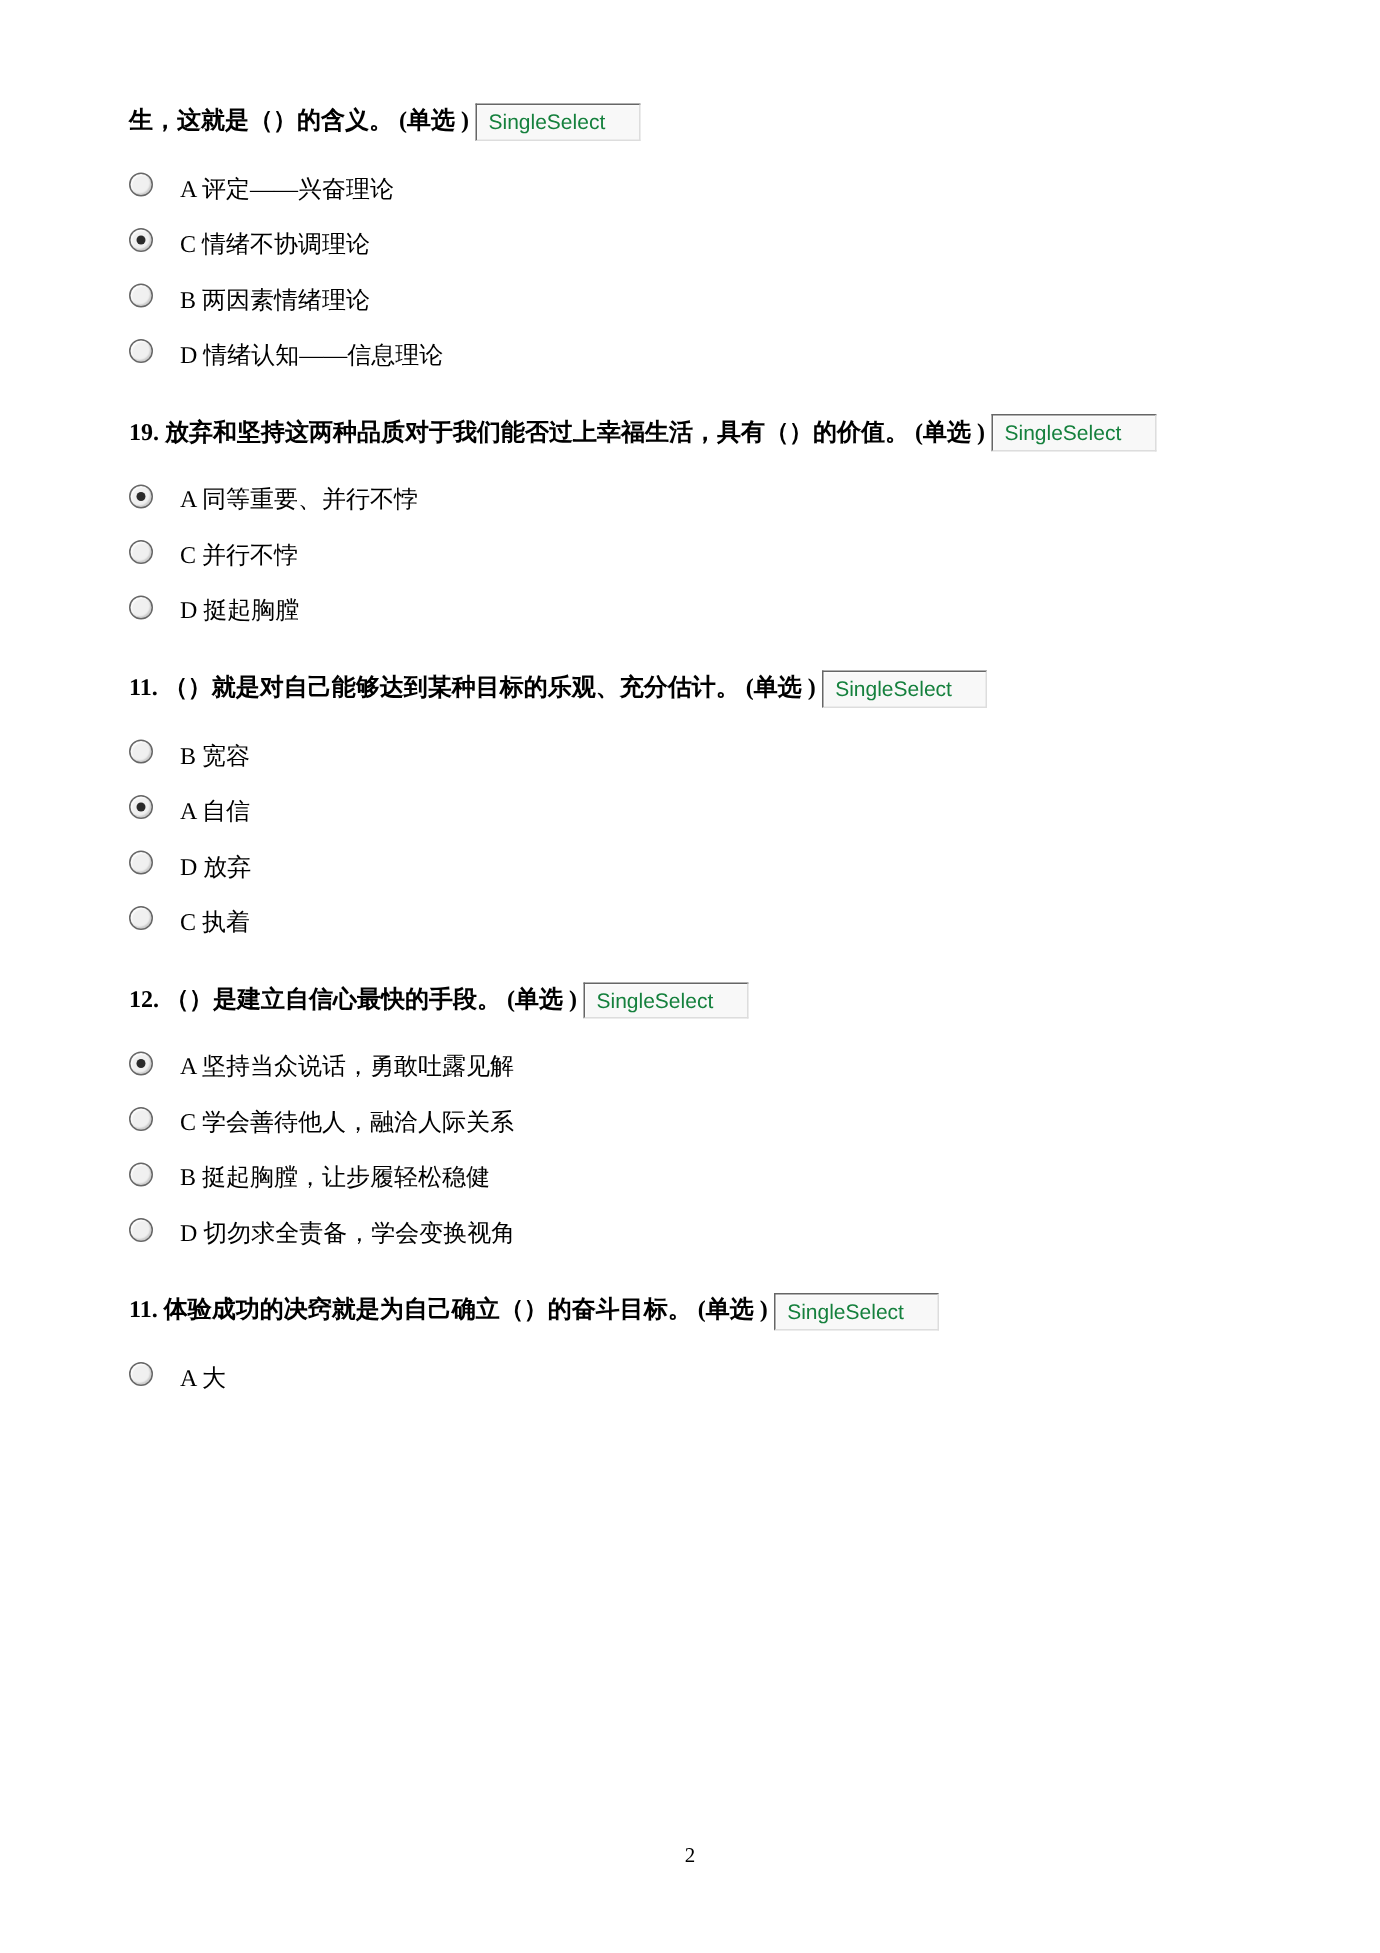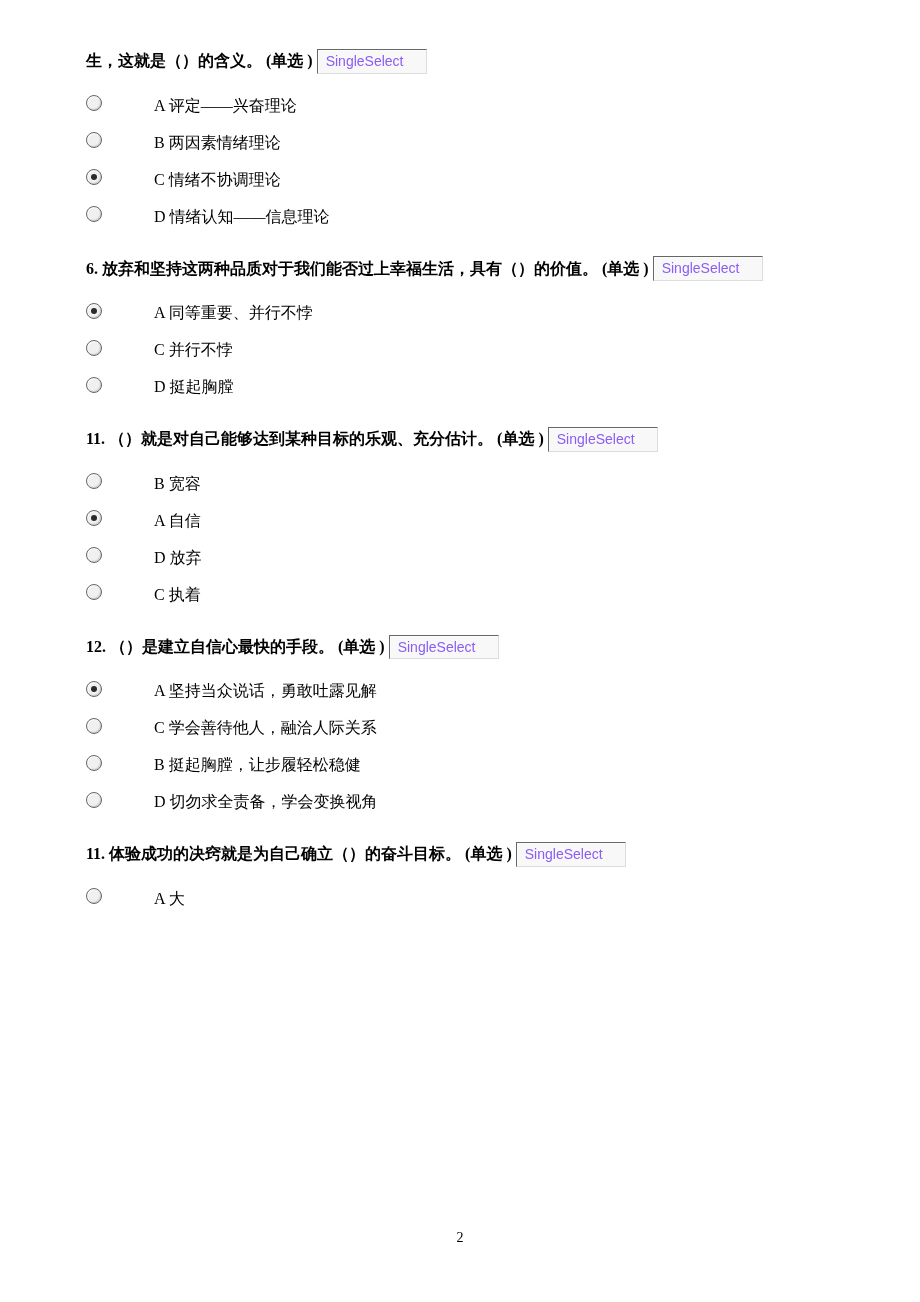--- a/index.html
+++ b/index.html
@@ -5,21 +5,21 @@
   body {
     margin: 0;
     padding: 0;
     background: #ffffff;
     font-family: "SimSun", "宋体", serif;
     font-size: 16px;
     color: #000000;
     width: 920px;
   }
   .page {
-    padding: 48px 86px 40px 86px;
+    padding: 68px 86px 40px 86px;
     box-sizing: border-box;
     min-height: 1260px;
     position: relative;
   }
   .question-block {
     margin-bottom: 28px;
   }
   .question-text-row {
     font-weight: bold;
     font-size: 16px;
@@ -32,38 +32,37 @@
   .question-text {
     font-weight: bold;
   }
   .tag-box {
     border: 1px solid #888;
     border-top: 1px solid #666;
     border-left: 1px solid #666;
     border-right: 1px solid #ddd;
     border-bottom: 1px solid #ddd;
     background: #f8f8f8;
-    color: #8b5cf6;
+    color: #15803d;
     font-family: Verdana, Arial, sans-serif;
     font-size: 14px;
     font-weight: normal;
     padding: 3px 8px;
     margin-left: 4px;
     display: inline-block;
     line-height: 1.2;
     box-shadow: inset 1px 1px 0 rgba(255,255,255,.6);
     min-width: 92px;
   }
   .option-row {
     display: flex;
     align-items: center;
     margin-bottom: 16px;
     margin-top: 16px;
     padding-left: 0px;
-    gap: 34px;
   }
   .radio {
     width: 14px;
     height: 14px;
     border-radius: 50%;
     border: 1px solid #666;
     background: #f0f0f0;
     box-shadow: inset -1px -1px 1px rgba(0,0,0,.15), inset 1px 1px 1px rgba(255,255,255,.8);
     position: relative;
     flex-shrink: 0;
@@ -103,36 +102,36 @@
   <div class="question-block">
     <div class="question-text-row">
       <span class="question-text">生，这就是（）的含义。 (单选 )</span>
       <span class="tag-box">SingleSelect</span>
     </div>
     <div class="option-row">
       <span class="radio"></span>
       <span class="option-label">A 评定——兴奋理论</span>
     </div>
     <div class="option-row">
+      <span class="radio checked"></span>
+      <span class="option-label">C 情绪不协调理论</span>
+    </div>
+    <div class="option-row">
       <span class="radio"></span>
       <span class="option-label">B 两因素情绪理论</span>
     </div>
     <div class="option-row">
-      <span class="radio checked"></span>
-      <span class="option-label">C 情绪不协调理论</span>
-    </div>
-    <div class="option-row">
       <span class="radio"></span>
       <span class="option-label">D 情绪认知——信息理论</span>
     </div>
   </div>
 
   <div class="question-block">
     <div class="question-text-row">
-      <span class="question-text">6. 放弃和坚持这两种品质对于我们能否过上幸福生活，具有（）的价值。 (单选 )</span>
+      <span class="question-text">19. 放弃和坚持这两种品质对于我们能否过上幸福生活，具有（）的价值。 (单选 )</span>
       <span class="tag-box">SingleSelect</span>
     </div>
     <div class="option-row">
       <span class="radio checked"></span>
       <span class="option-label">A 同等重要、并行不悖</span>
     </div>
     <div class="option-row">
       <span class="radio"></span>
       <span class="option-label">C 并行不悖</span>
     </div>

